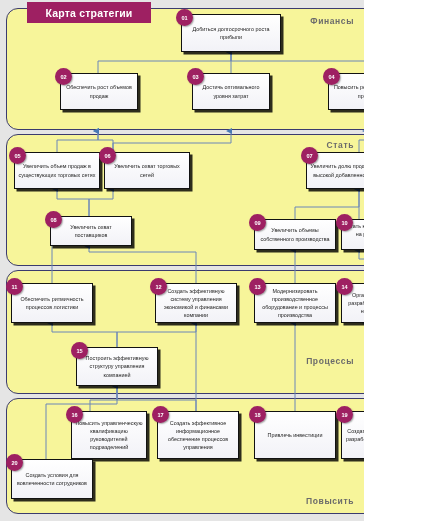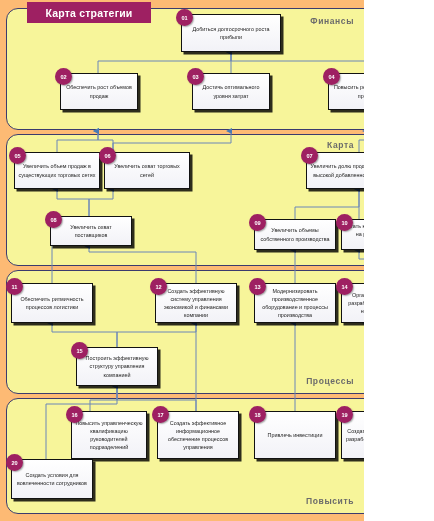--- a/index.html
+++ b/index.html
@@ -1,19 +1,19 @@
 <!DOCTYPE html>
 <html><head>
 <meta charset="utf-8">
 <style>
   html,body{margin:0;padding:0;background:#ffffff;}
   #root{
     position:relative;
     width:364px;height:521px;
-    background:#fdba74;
+    background:#e5e5e5;
     font-family:"Liberation Sans", sans-serif;
     overflow:hidden;
   }
   .band{
     position:absolute;
     background:#f7f59a;
     border:1.5px solid #3b3b6e;
     border-radius:12px;
     box-sizing:border-box;
   }
@@ -72,24 +72,24 @@
 </style>
 </head>
 <body>
 
 <div id="root">
 
   <div class="band" style="left:6px;top:8px;width:422px;height:122px;"></div>
   <div class="band-label" style="top:16px;">Финансы</div>
 
   <div class="band" style="left:6px;top:134px;width:422px;height:132px;"></div>
-  <div class="band-label" style="top:140px;">Карта</div>
+  <div class="band-label" style="top:140px;">Стать</div>
 
   <div class="band" style="left:6px;top:270px;width:422px;height:124px;"></div>
-  <div class="band-label" style="top:376px;">Процессы</div>
+  <div class="band-label" style="top:356px;">Процессы</div>
 
   <div class="band" style="left:6px;top:398px;width:422px;height:116px;"></div>
   <div class="band-label" style="top:496px;">Повысить</div>
 
   <svg id="svg-links" viewBox="0 0 434 521">
     <defs>
       <marker id="arrowup" markerWidth="6" markerHeight="6" refX="3" refY="5" orient="auto" markerUnits="userSpaceOnUse">
         <path d="M3,0 L6,6 L0,6 Z" fill="#4a7ab5"></path>
       </marker>
     </defs>

